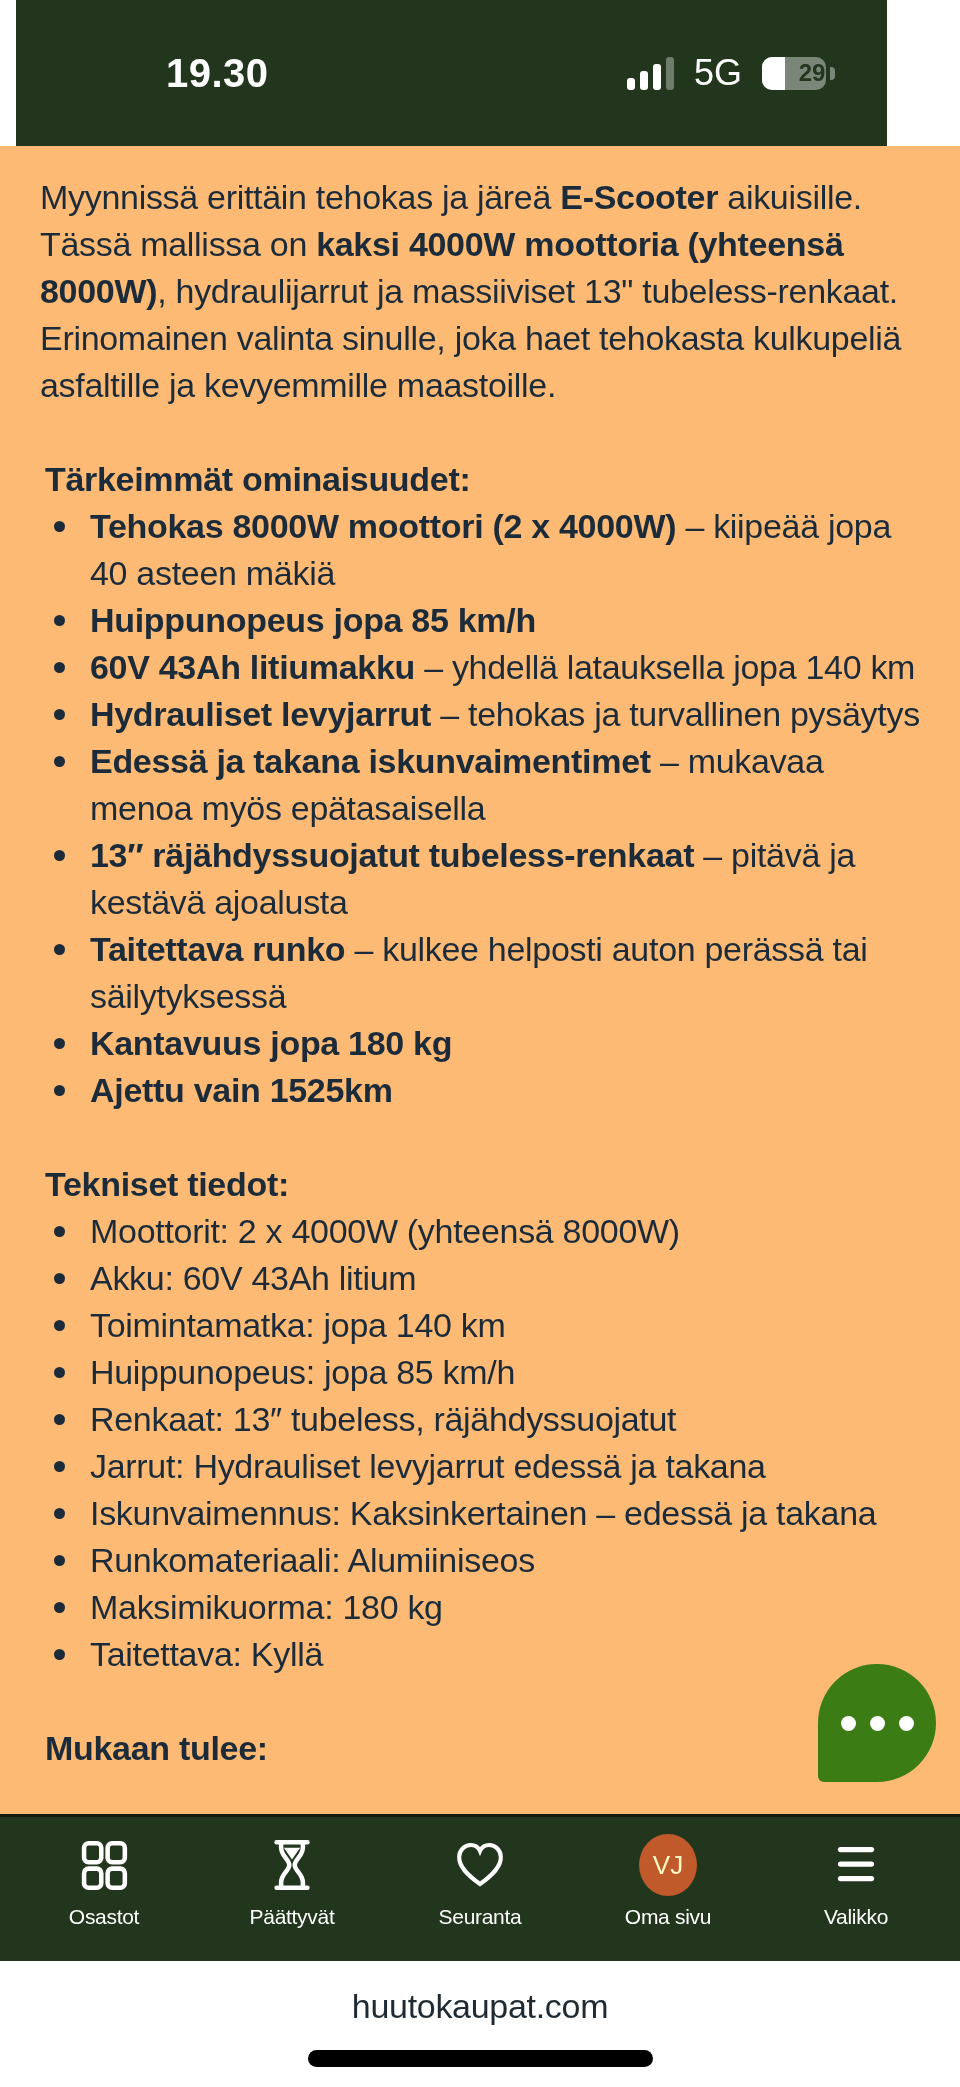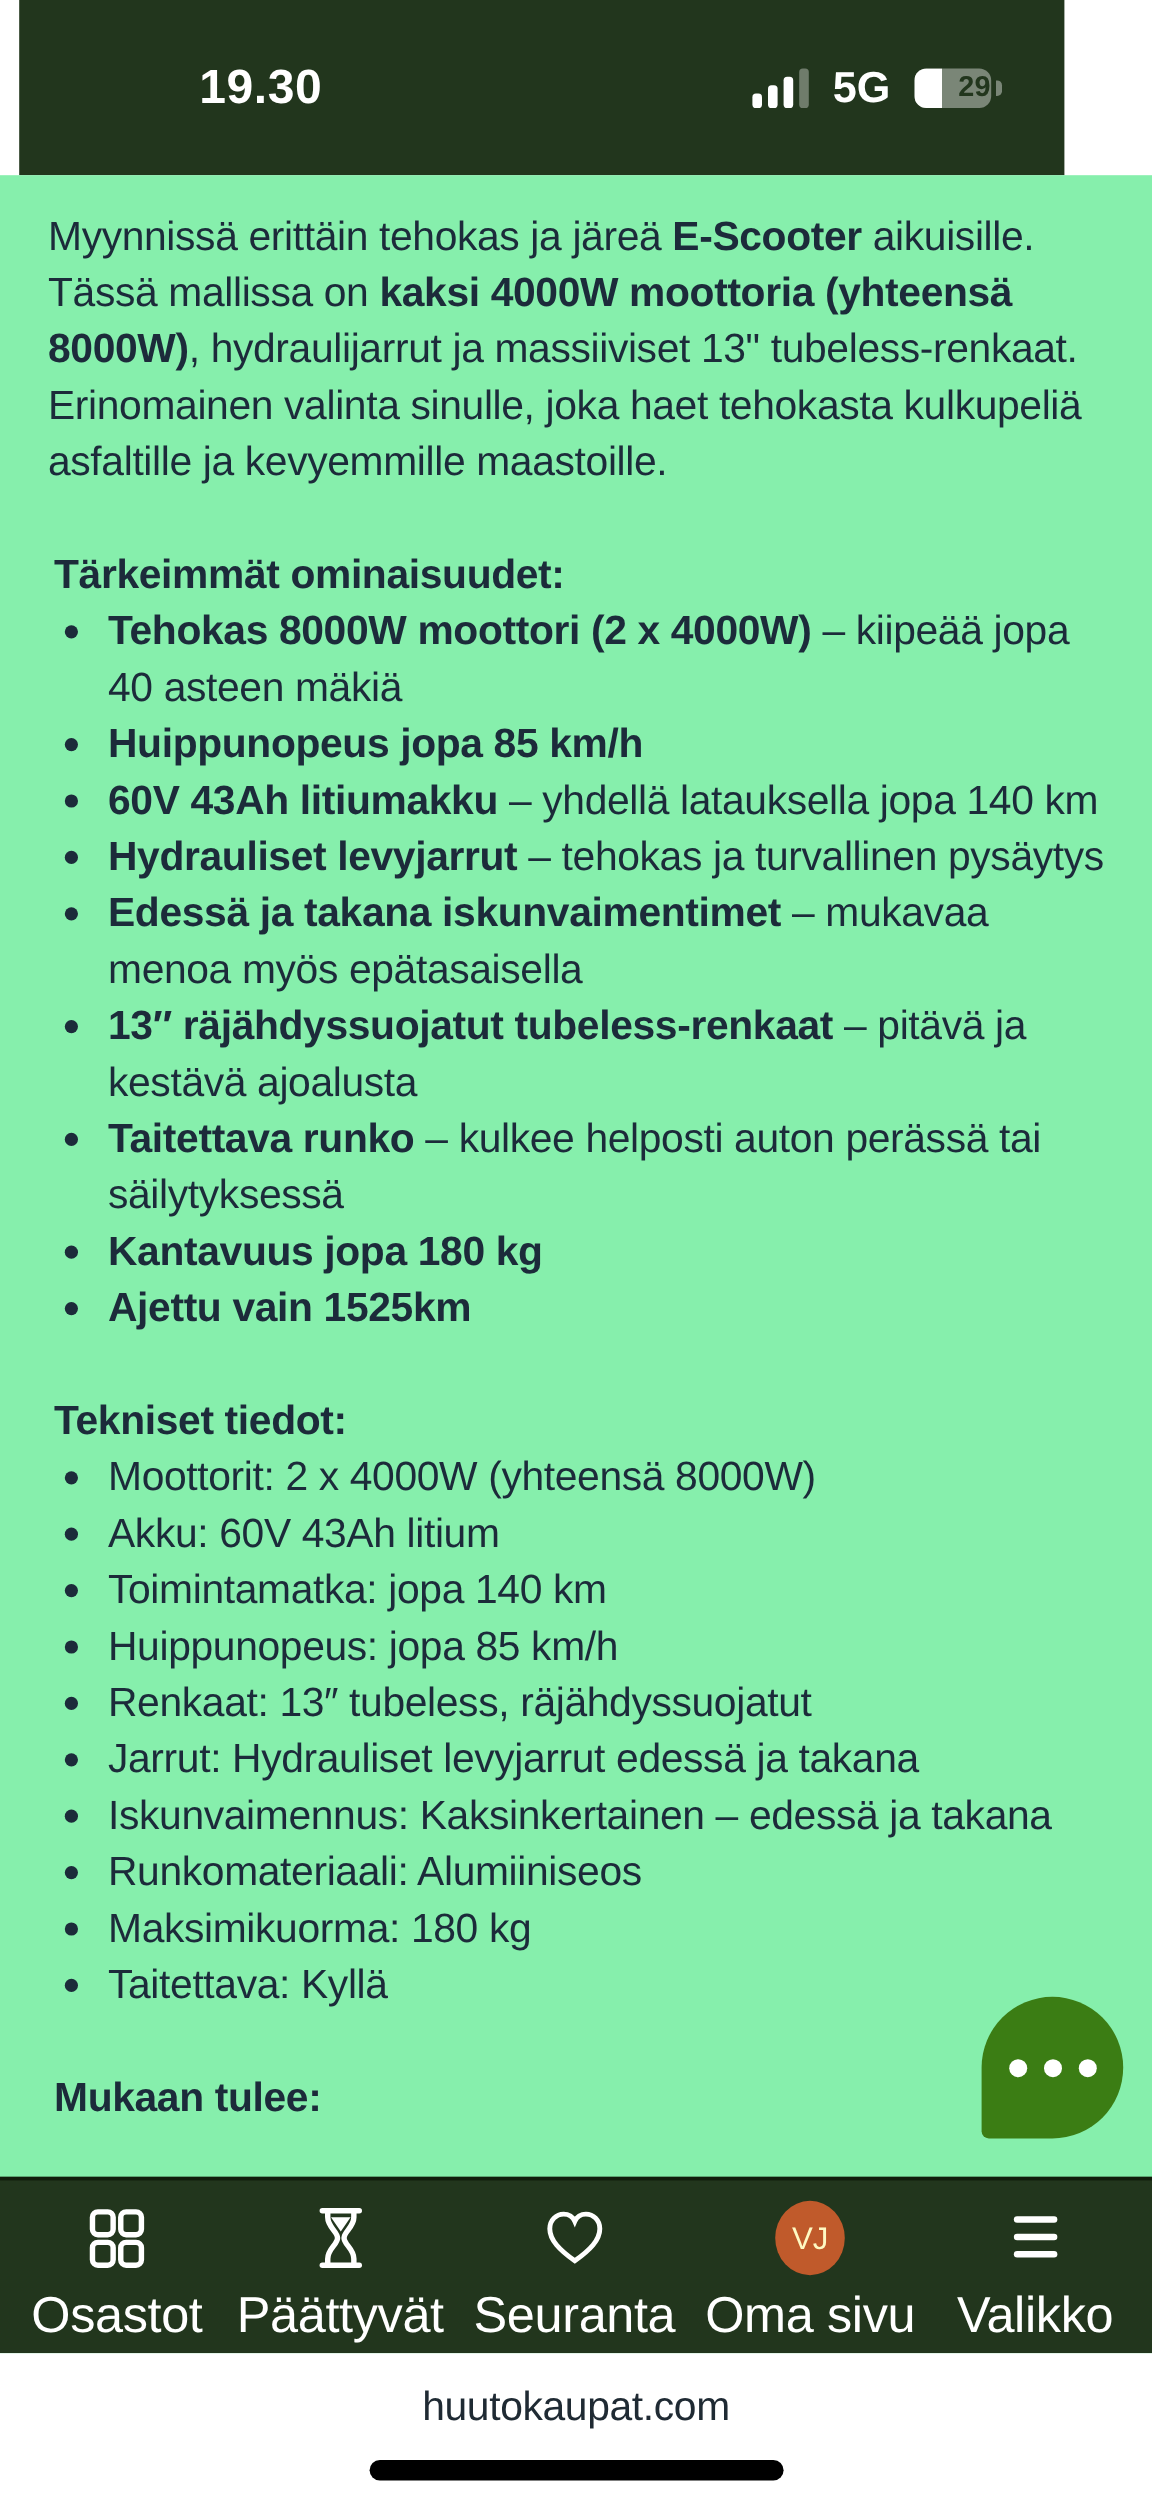--- a/index.html
+++ b/index.html
@@ -16,50 +16,50 @@
     display:flex;align-items:center;justify-content:space-between;padding-left:22px;
   }
   .sb-time{margin-left:128px;font-size:40px;font-weight:600;letter-spacing:.5px;}
   .sb-right{display:flex;align-items:center;gap:20px;margin-right:52px;}
   .sig{display:flex;align-items:flex-end;gap:5px;height:34px;}
   .sig i{display:block;width:8px;border-radius:3px;background:#ffffff;}
   .sig i:nth-child(1){height:12px;}
   .sig i:nth-child(2){height:19px;}
   .sig i:nth-child(3){height:26px;}
   .sig i:nth-child(4){height:33px;background:rgba(255,255,255,.35);}
-  .sb-net{font-size:36px;font-weight:700;}
+  .sb-net{font-size:36px;font-weight:400;}
   .battery{position:relative;width:64px;height:33px;border-radius:10px;
     background:rgba(255,255,255,.4);overflow:hidden;}
   .battery .fill{position:absolute;left:0;top:0;bottom:0;width:36%;background:#ffffff;}
   .battery .pct{position:absolute;inset:0;display:flex;align-items:center;justify-content:center;
     font-size:24px;font-weight:700;color:#22361d;margin-left:36px;}
   .bat-cap{width:5px;height:13px;border-radius:0 4px 4px 0;background:rgba(255,255,255,.4);margin-left:-16px;}
   
-  .content{position:absolute;top:146px;left:0;width:960px;bottom:0;background:#86efac;
+  .content{position:absolute;top:146px;left:0;width:960px;bottom:0;background:#fdba74;
     padding:28px 40px 0 40px;box-sizing:border-box;
     font-size:34px;line-height:47px;letter-spacing:-.3px;}
   .content b{font-weight:700;}
   p.intro{margin:0 0 0 0;}
   h2.sec{font-size:34px;line-height:47px;margin:47px 0 0 5px;font-weight:700;}
   ul.blist{margin:0;padding:0;list-style:none;}
   ul.blist li{position:relative;padding-left:50px;margin:0;}
   ul.blist li::before{content:"";position:absolute;left:14px;top:18px;
     width:11px;height:11px;border-radius:50%;background:#1c2b3a;}
   
   .fab{position:absolute;top:1664px;left:818px;width:118px;height:118px;
     background:#3b7d14;border-radius:59px 59px 59px 6px;
     display:flex;align-items:center;justify-content:center;gap:14px;}
   .fab i{display:block;width:15px;height:15px;border-radius:50%;background:#ffffff;}
   
   .navbar{position:absolute;top:1814px;left:0;width:960px;height:147px;
     background:#22361d;border-top:3px solid #101d0c;box-sizing:border-box;
     display:flex;justify-content:space-around;align-items:flex-start;padding:16px 10px 0 10px;}
   .nav-item{display:flex;flex-direction:column;align-items:center;gap:8px;min-width:150px;}
   .nav-item .ic{height:64px;display:flex;align-items:center;justify-content:center;}
-  .nav-item .lbl{color:#ffffff;font-size:42px;letter-spacing:-.3px;}
+  .nav-item .lbl{color:#ffffff;font-size:21px;letter-spacing:-.3px;}
   .avatar{width:58px;height:62px;border-radius:50%;background:#c05a2b;
     display:flex;align-items:center;justify-content:center;
     color:#fef9c3;font-size:26px;font-weight:400;}
   
   .footer{position:absolute;top:1961px;left:0;width:960px;height:133px;background:#ffffff;}
   .footer .url{margin-top:26px;text-align:center;font-size:34px;color:#1f2a33;letter-spacing:-.3px;}
   .home-indicator{position:absolute;left:308px;top:89px;width:345px;height:17px;
     border-radius:9px;background:#000000;}
   svg{display:block;}
 </style>

